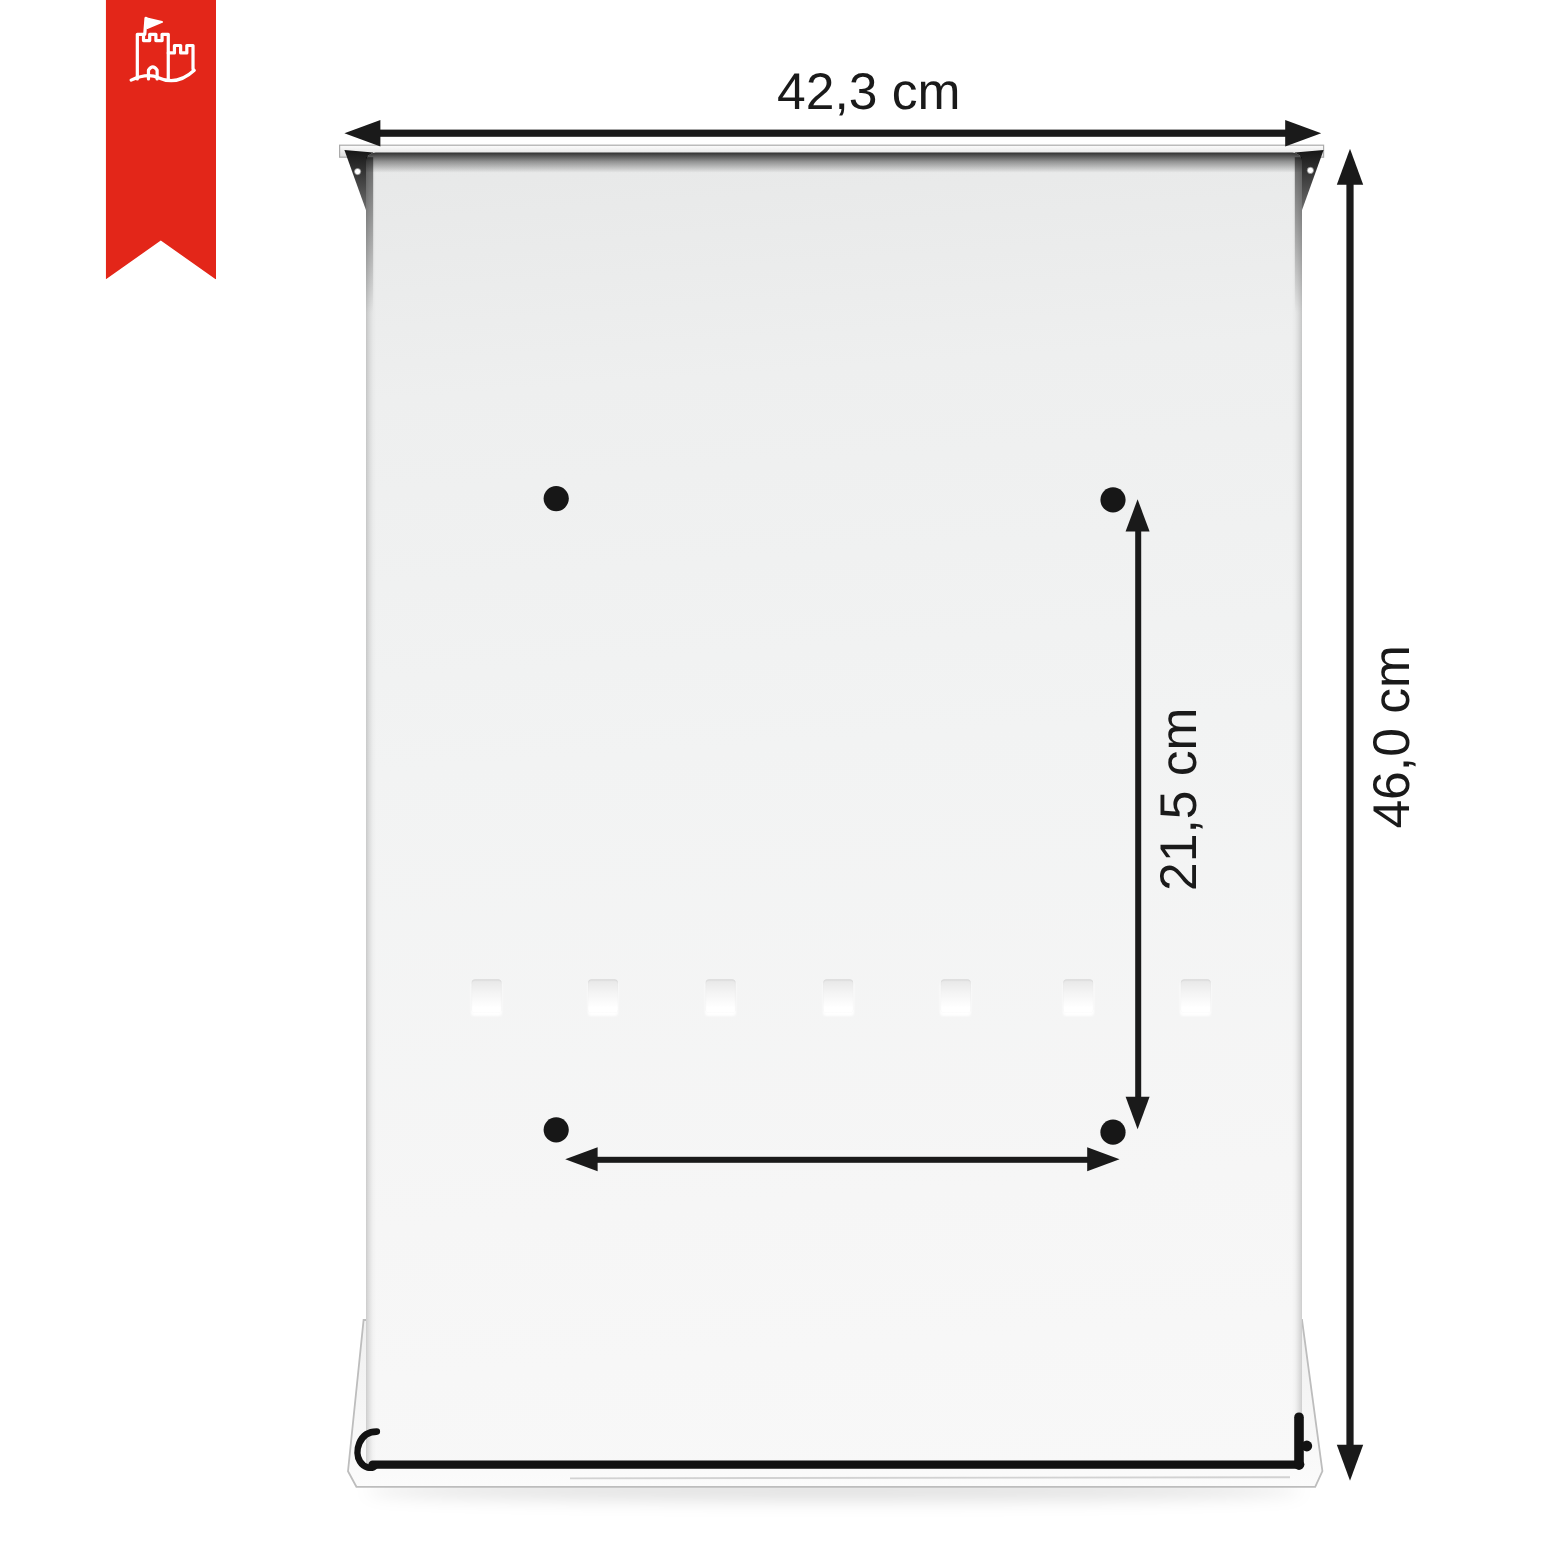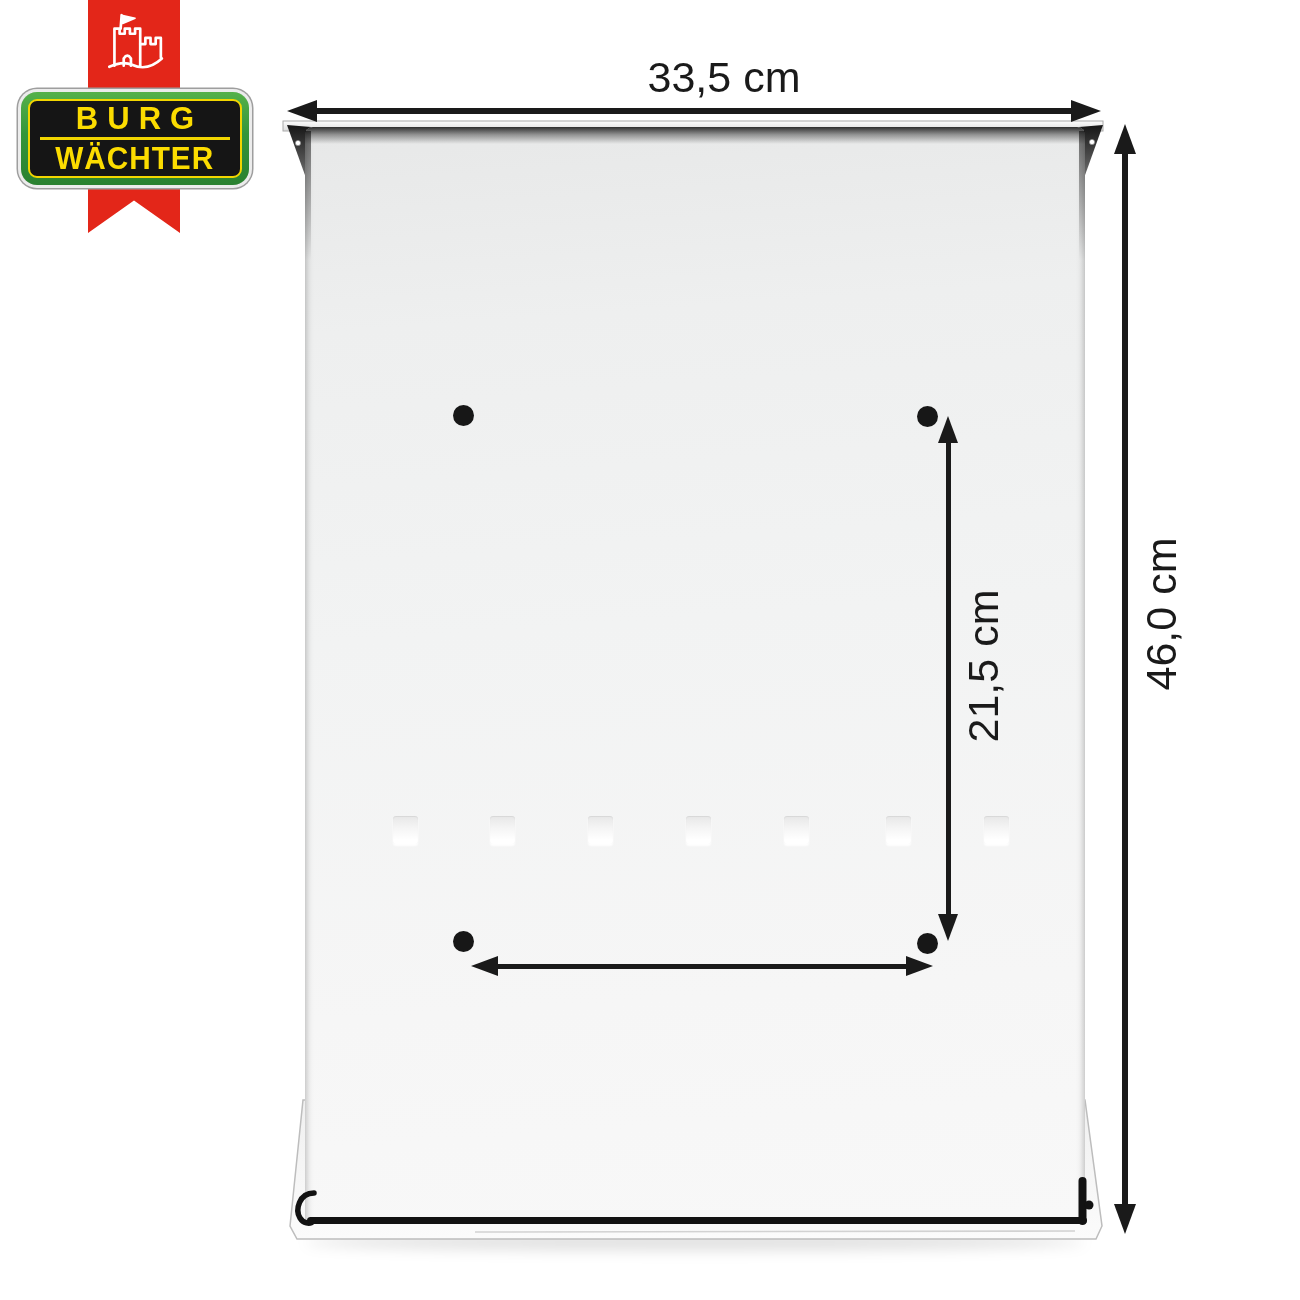--- a/index.html
+++ b/index.html
@@ -82,27 +82,20 @@
 
   <div class="ribbon"></div>
   <svg class="castle" viewBox="0 0 64 62" fill="none" stroke="#ffffff" stroke-width="2.6" stroke-linejoin="round" stroke-linecap="round">
     <path d="M20,19 L21,6"></path>
     <path d="M21,6 L34,9 L22,14 Z" fill="#ffffff" stroke-width="1.5"></path>
     <path d="M14,55 L14,19 L19,19 L19,24 L24,24 L24,19 L29,19 L29,24 L34,24 L34,19 L39,19 L39,55"></path>
     <path d="M23,55 L23,48 Q26.5,42.5 30,48 L30,55"></path>
     <path d="M39,34 L44,34 L44,28 L49,28 L49,34 L54,34 L54,28 L59,28 L59,34 L59,47"></path>
     <path d="M9,56 Q22,50 31,54 Q46,61 60,48"></path>
   </svg>
-  <div class="badge">
-    <div class="badge-inner">
-      <div class="badge-line1">BURG</div>
-      <div class="badge-divider"></div>
-      <div class="badge-line2">WÄCHTER</div>
-    </div>
-  </div>
 
   <div class="floor-shadow"></div>
   <svg class="structure behind" viewBox="0 0 1300 1300">
     <defs>
       <linearGradient id="gFlange" x1="0" y1="0" x2="0" y2="1">
         <stop offset="0" stop-color="#f0f0f0"></stop>
           <stop offset="1" stop-color="#fbfbfb"></stop>
       </linearGradient>
       <linearGradient id="gPlate" x1="0" y1="0" x2="0" y2="1">
         <stop offset="0" stop-color="#fdfdfd"></stop>
@@ -145,21 +138,21 @@
   <div class="hole" style="left:452.5px;top:404.5px"></div>
   <div class="hole" style="left:916.5px;top:405.5px"></div>
   <div class="hole" style="left:452.5px;top:930.5px"></div>
   <div class="hole" style="left:916.5px;top:932.5px"></div>
 
   <div class="dim" id="dim-top">
     <div class="hline"></div>
     <div class="ah a1"></div>
     <div class="ah a2"></div>
   </div>
-  <div class="dim-label" style="left:724px;top:77px">33,5 cm</div>
+  <div class="dim-label" style="left:724px;top:77px">42,3 cm</div>
 
   <div class="dim" id="dim-right">
     <div class="vline"></div>
     <div class="ah a1"></div>
     <div class="ah a2"></div>
   </div>
   <div class="dim-label rot" style="left:1161px;top:614px">46,0 cm</div>
 
   <div class="dim" id="dim-iv">
     <div class="vline"></div>

